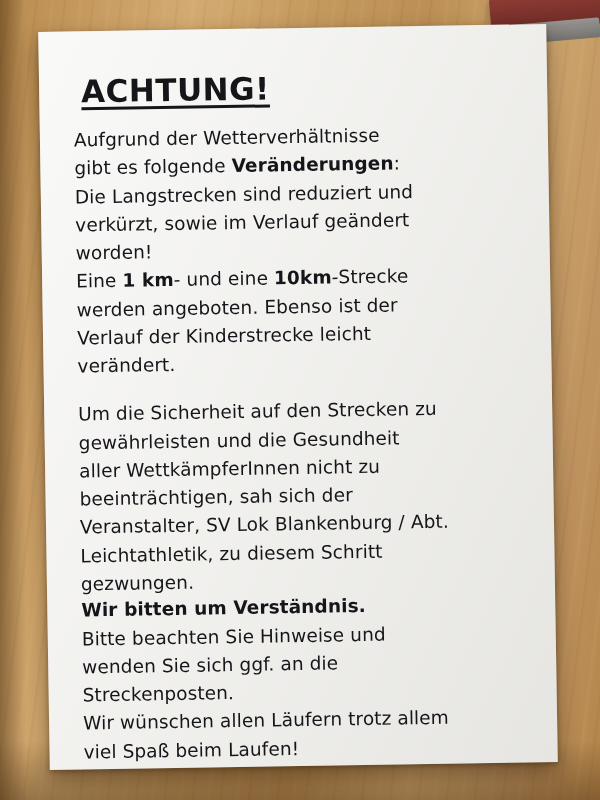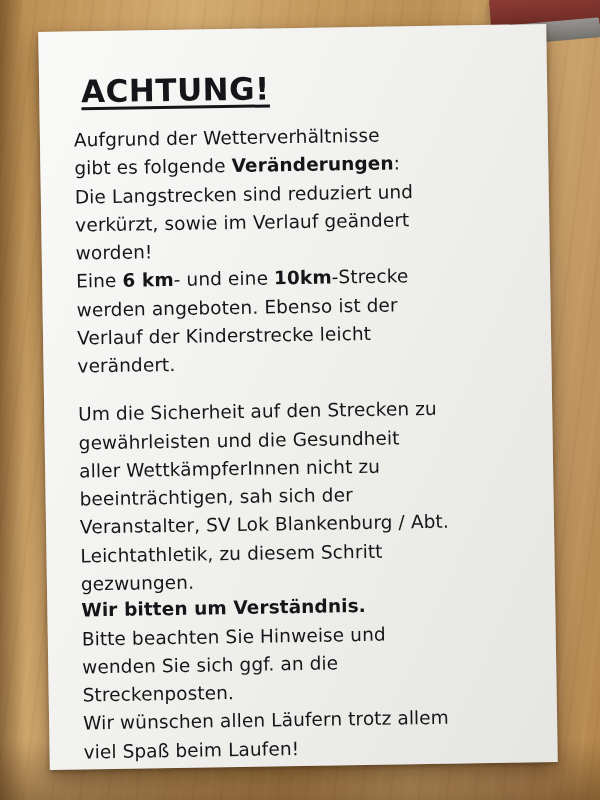--- a/index.html
+++ b/index.html
@@ -160,21 +160,21 @@
     <div class="paper-inner">
 
       <h1 class="title">ACHTUNG!</h1>
 
       <div class="lines">
         <p class="para">Aufgrund der Wetterverhältnisse</p>
         <p class="para">gibt es folgende <b>Veränderungen</b>:</p>
         <p class="para">Die Langstrecken sind reduziert und</p>
         <p class="para">verkürzt, sowie im Verlauf geändert</p>
         <p class="para">worden!</p>
-        <p class="para">Eine <b>6 km</b>- und eine <b>10km</b>-Strecke</p>
+        <p class="para">Eine <b>1 km</b>- und eine <b>10km</b>-Strecke</p>
         <p class="para">werden angeboten. Ebenso ist der</p>
         <p class="para">Verlauf der Kinderstrecke leicht</p>
         <p class="para">verändert.</p>
       </div>
 
       <div class="block-gap"></div>
 
       <div class="lines">
         <p class="para">Um die Sicherheit auf den Strecken zu</p>
         <p class="para">gewährleisten und die Gesundheit</p>

